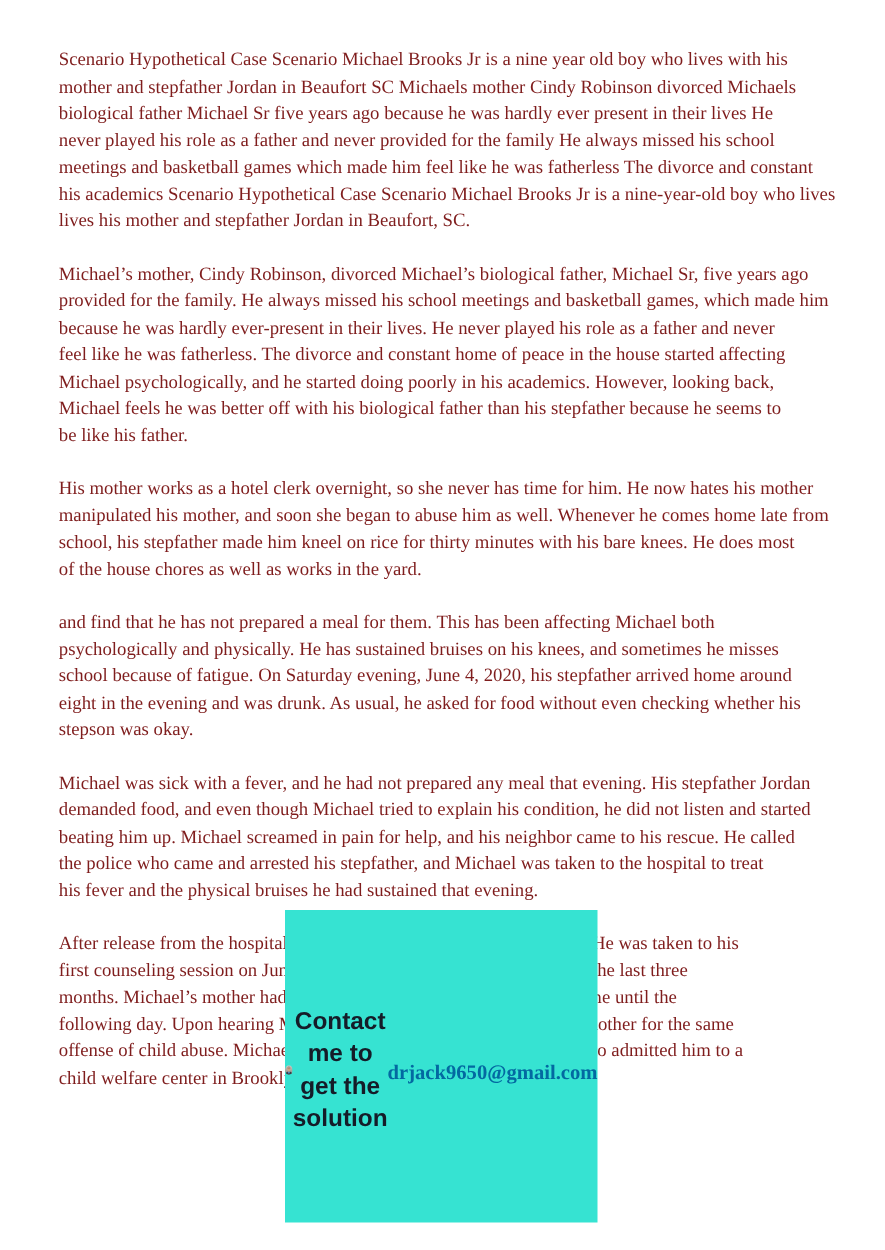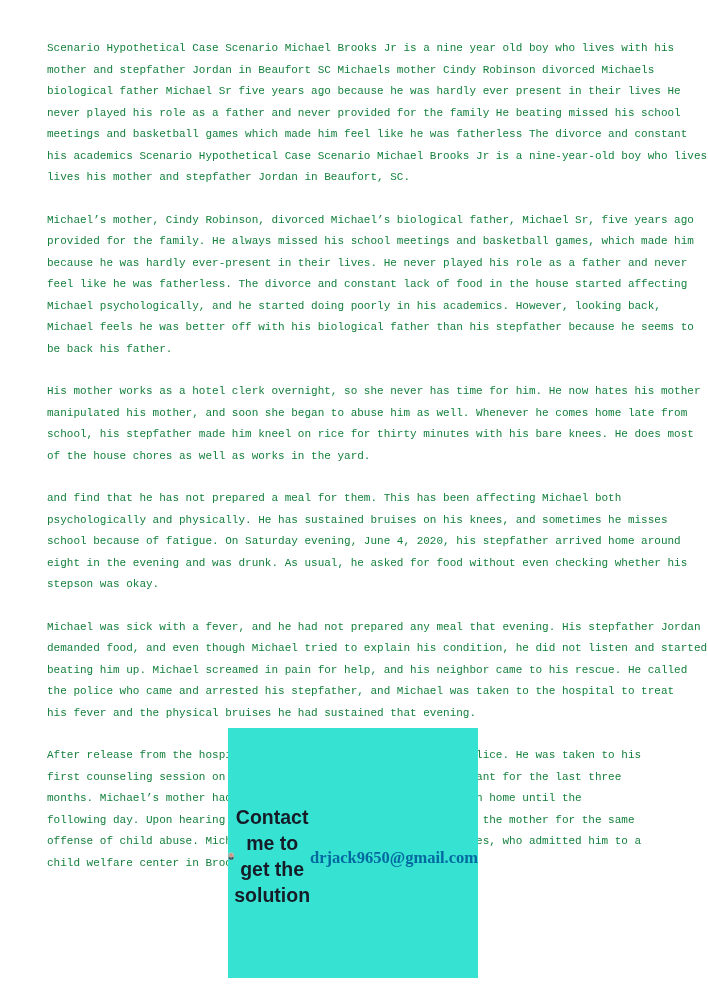--- a/index.html
+++ b/index.html
@@ -5,21 +5,21 @@
   html,body{margin:0;padding:0;}
   body{
     width:708px;height:1000px;position:relative;background:#ffffff;
     font-family:"Liberation Serif", serif;color:#000000;overflow:hidden;
   }
   .page{
     position:absolute;left:47px;top:38px;width:616px;
   }
   .para{margin:0 0 21px 0;}
   .line{
-    font-size:11px;line-height:21.5px;white-space:nowrap;color:#15803d;font-family:Liberation Mono, monospace;
+    font-size:15px;line-height:21.5px;white-space:nowrap;color:#7f1d1d;
   }
   .contact-card{
     position:absolute;left:228px;top:728px;width:250px;height:250px;
     background:#36e3d2;display:flex;flex-direction:row;align-items:center;
     box-sizing:border-box;
   }
   .portrait{
     margin-top:5px;width:104px;height:126px;display:block;
   }
   .contact-heading{
@@ -35,33 +35,33 @@
 </style>
 </head>
 <body>
 
 <div class="page">
   <div>
       <div class="para">
         <div class="line">Scenario Hypothetical Case Scenario Michael Brooks Jr is a nine year old boy who lives with his</div>
         <div class="line">mother and stepfather Jordan in Beaufort SC Michaels mother Cindy Robinson divorced Michaels</div>
         <div class="line">biological father Michael Sr five years ago because he was hardly ever present in their lives He</div>
-        <div class="line">never played his role as a father and never provided for the family He beating missed his school</div>
+        <div class="line">never played his role as a father and never provided for the family He always missed his school</div>
         <div class="line">meetings and basketball games which made him feel like he was fatherless The divorce and constant</div>
         <div class="line">his academics Scenario Hypothetical Case Scenario Michael Brooks Jr is a nine-year-old boy who lives</div>
         <div class="line">lives his mother and stepfather Jordan in Beaufort, SC.</div>
       </div>
       <div class="para">
         <div class="line">Michael’s mother, Cindy Robinson, divorced Michael’s biological father, Michael Sr, five years ago</div>
         <div class="line">provided for the family. He always missed his school meetings and basketball games, which made him</div>
         <div class="line">because he was hardly ever-present in their lives. He never played his role as a father and never</div>
-        <div class="line">feel like he was fatherless. The divorce and constant lack of food in the house started affecting</div>
+        <div class="line">feel like he was fatherless. The divorce and constant home of peace in the house started affecting</div>
         <div class="line">Michael psychologically, and he started doing poorly in his academics. However, looking back,</div>
         <div class="line">Michael feels he was better off with his biological father than his stepfather because he seems to</div>
-        <div class="line">be back his father.</div>
+        <div class="line">be like his father.</div>
       </div>
       <div class="para">
         <div class="line">His mother works as a hotel clerk overnight, so she never has time for him. He now hates his mother</div>
         <div class="line">manipulated his mother, and soon she began to abuse him as well. Whenever he comes home late from</div>
         <div class="line">school, his stepfather made him kneel on rice for thirty minutes with his bare knees. He does most</div>
         <div class="line">of the house chores as well as works in the yard.</div>
       </div>
       <div class="para">
         <div class="line">and find that he has not prepared a meal for them. This has been affecting Michael both</div>
         <div class="line">psychologically and physically. He has sustained bruises on his knees, and sometimes he misses</div>

